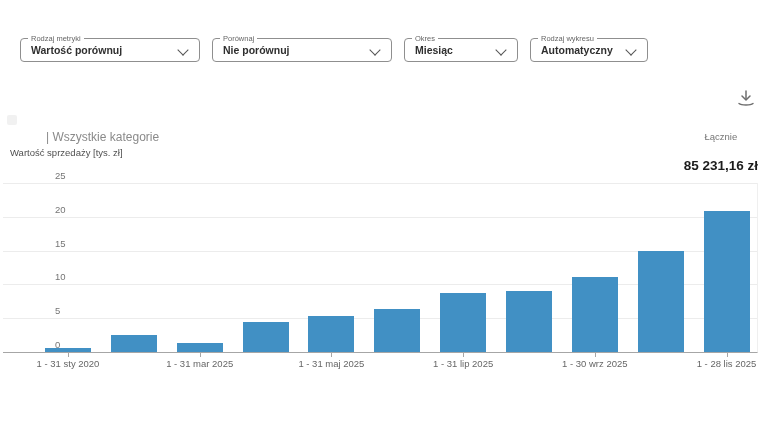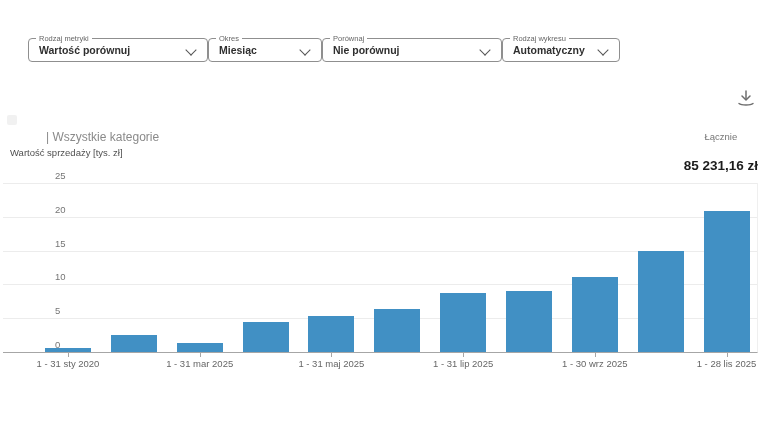--- a/index.html
+++ b/index.html
@@ -3,21 +3,21 @@
 <meta charset="utf-8">
 <style>
   html,body { margin:0; padding:0; background:#fff; }
   .canvas {
     position:relative; width:768px; height:432px; background:#ffffff;
     font-family:"Liberation Sans","DejaVu Sans",sans-serif; overflow:hidden;
     -webkit-font-smoothing:antialiased;
   }
 
   
-  .filters { position:absolute; left:28px; top:38px; display:flex; }
+  .filters { position:absolute; left:20px; top:38px; display:flex; gap:12px; }
   .filterbox {
     position:relative; height:22px; border:1px solid #8f8f8f; border-radius:4px;
     background:#fff; box-sizing:content-box; cursor:pointer;
   }
   .fb-w1 { width:178px; } .fb-w2 { width:178px; } .fb-w3 { width:112px; } .fb-w4 { width:116px; }
   .flabel {
     position:absolute; top:-5px; left:7px; background:#fff; padding:0 3px;
     font-size:7.5px; line-height:9px; color:#666; white-space:nowrap;
   }
   .fvalue {
@@ -68,28 +68,28 @@
 <body>
 
 <div class="canvas">
 
   <div class="filters">
     <div class="filterbox fb-w1">
       <span class="flabel">Rodzaj metryki</span>
       <span class="fvalue">Wartość porównuj</span>
       <span class="chev"></span>
     </div>
+    <div class="filterbox fb-w2">
+      <span class="flabel">Porównaj</span>
+      <span class="fvalue">Nie porównuj</span>
+      <span class="chev"></span>
+    </div>
     <div class="filterbox fb-w3">
       <span class="flabel">Okres</span>
       <span class="fvalue">Miesiąc</span>
-      <span class="chev"></span>
-    </div>
-    <div class="filterbox fb-w2">
-      <span class="flabel">Porównaj</span>
-      <span class="fvalue">Nie porównuj</span>
       <span class="chev"></span>
     </div>
     <div class="filterbox fb-w4">
       <span class="flabel">Rodzaj wykresu</span>
       <span class="fvalue">Automatyczny</span>
       <span class="chev"></span>
     </div>
   </div>
 
 

